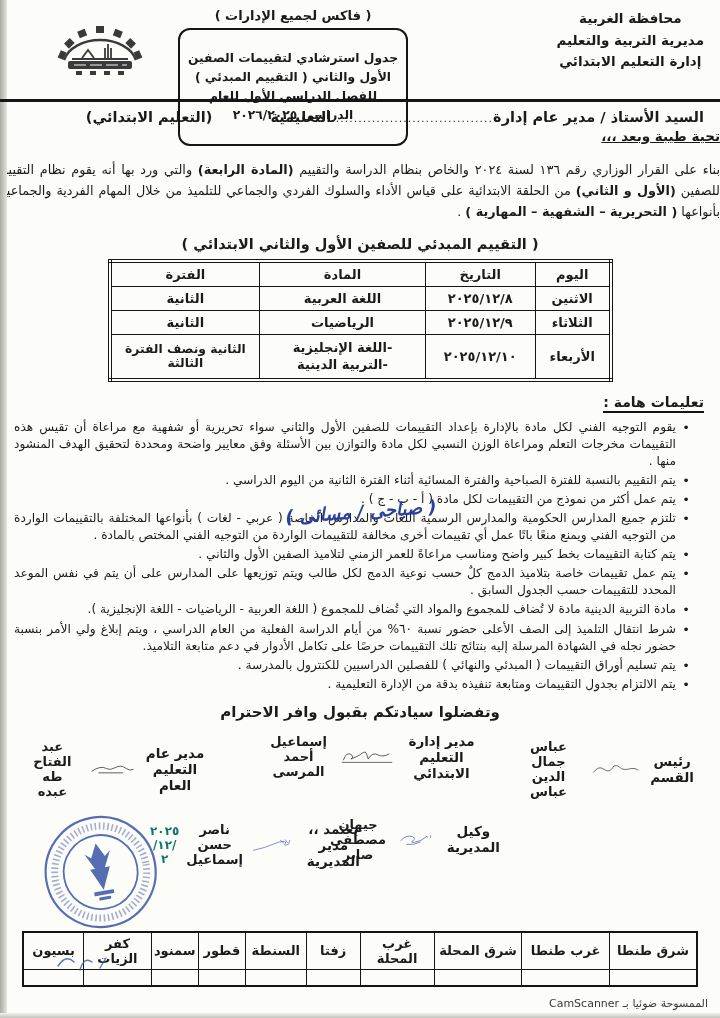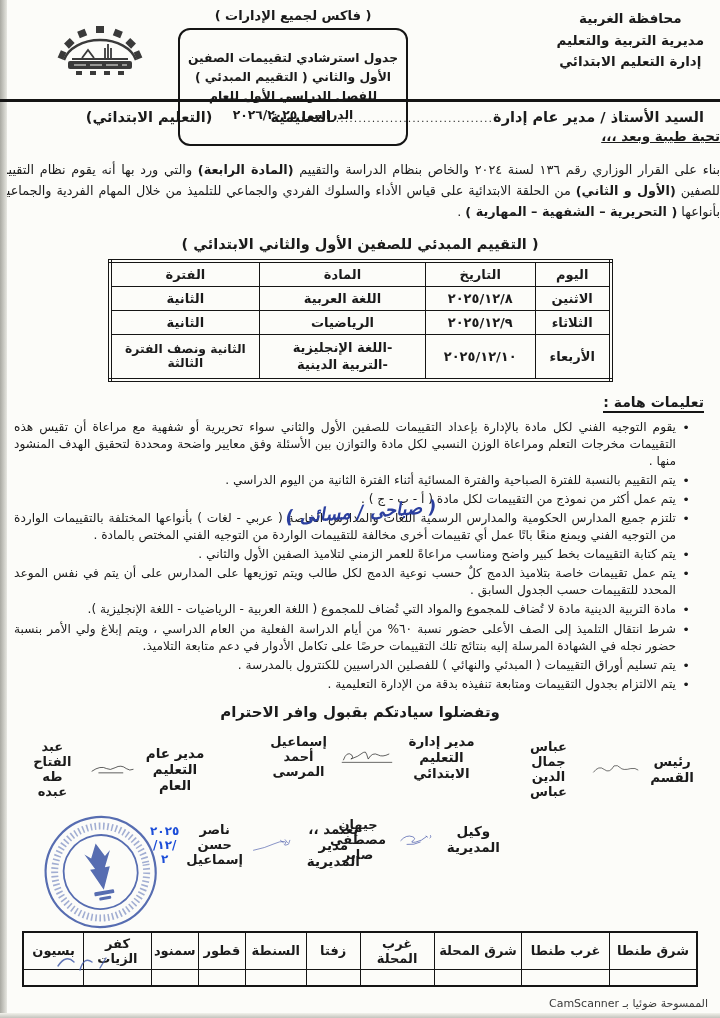--- a/index.html
+++ b/index.html
@@ -55,21 +55,21 @@
     white-space:nowrap;}
 
   .closing{text-align:center;font-weight:bold;font-size:15px;margin-top:10px;}
 
   
   .sig-area{position:relative;height:208px;}
   .sig-col{position:absolute;display:flex;flex-direction:row;
     align-items:center;gap:7px;text-align:center;}
   .sig-title{font-weight:bold;font-size:13.5px;}
   .sig-name{font-weight:bold;font-size:13px;}
-  .sig-date{color:#1d4ed8;font-size:12px;font-weight:bold;}
+  .sig-date{color:#0f766e;font-size:12px;font-weight:bold;}
   svg.sig{display:block;}
   .stamp{position:absolute;left:42px;top:92px;opacity:.85;transform:rotate(-10deg);}
 
   
   table.districts{width:676px;margin:2px auto 0;border-collapse:collapse;
     border:2px solid #151515;text-align:center;}
   table.districts td{border:1.4px solid #151515;font-weight:bold;
     font-size:13px;padding:3px 1px;margin-top:14px;}
   table.districts tr.empty td{height:15px;padding:0;}
   .row-scribble{position:absolute;left:52px;top:948px;}

